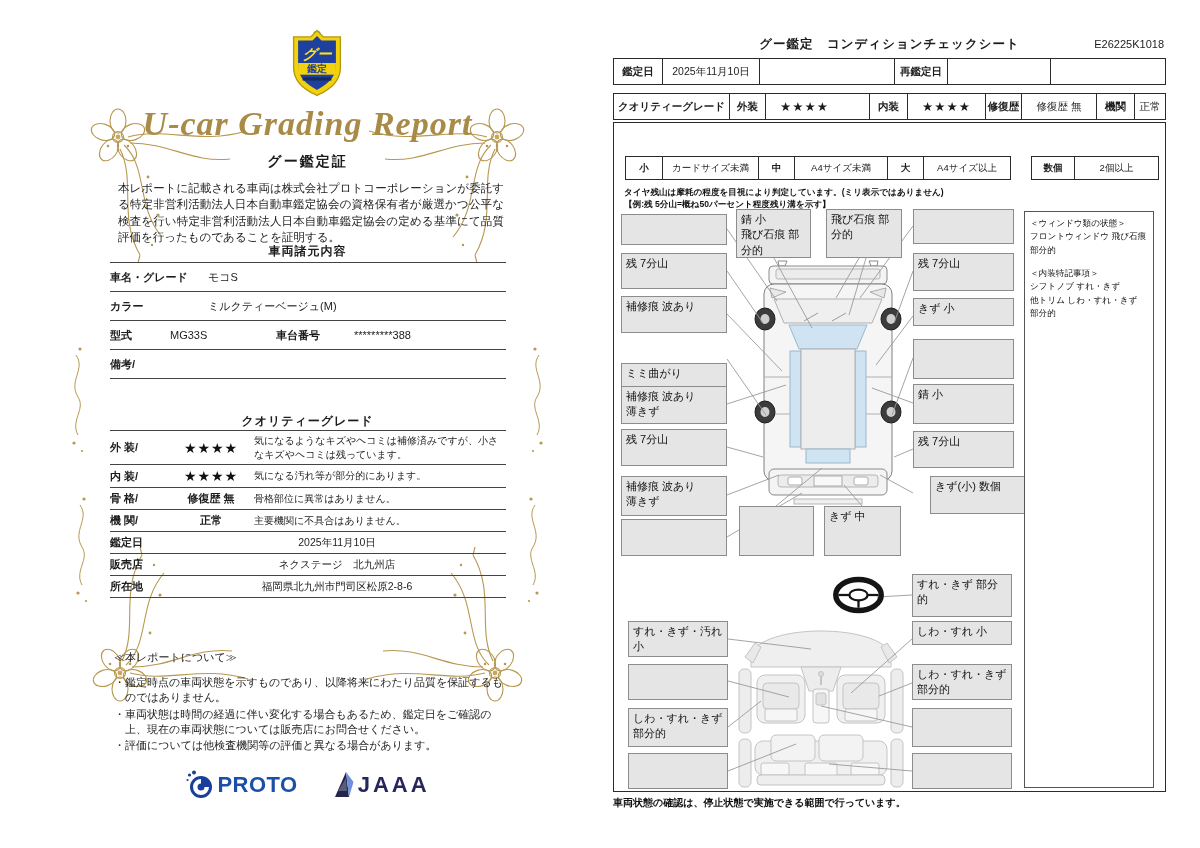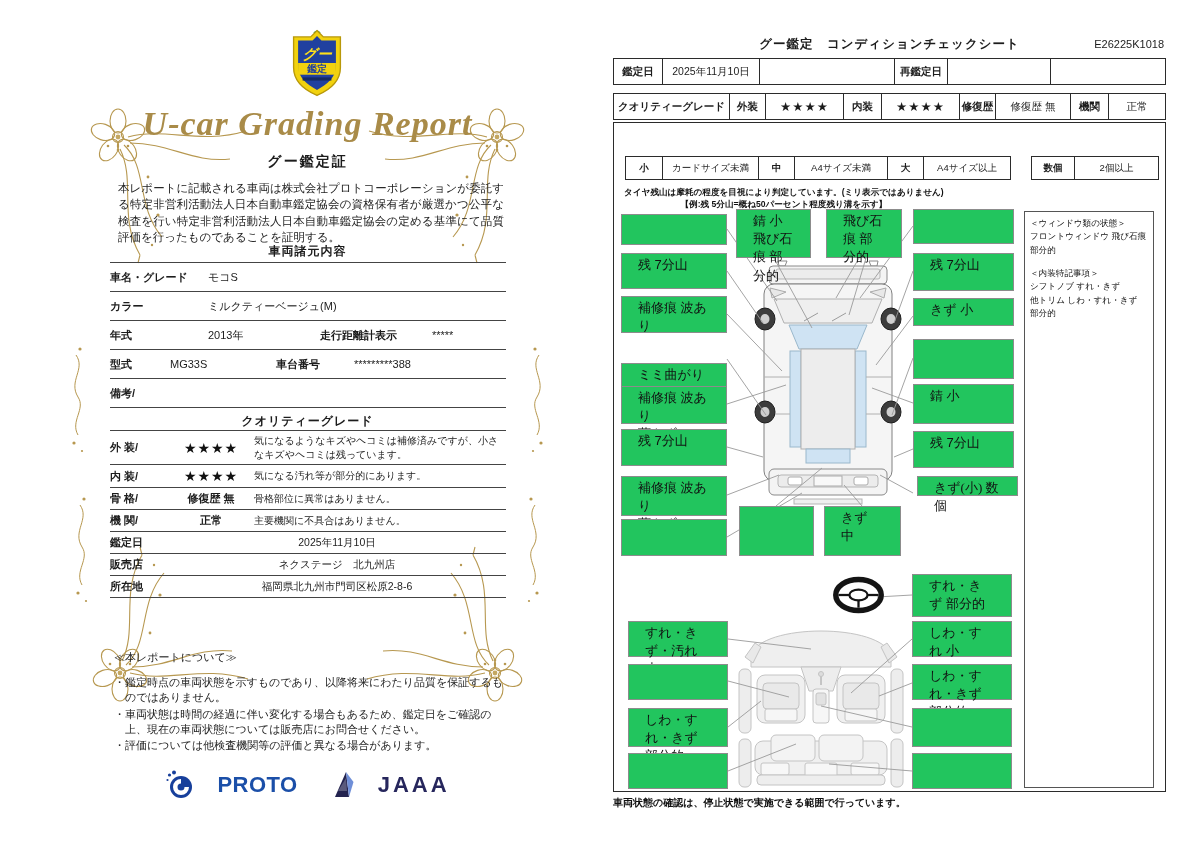--- a/index.html
+++ b/index.html
@@ -29,21 +29,21 @@
   .g-desc{flex:1;font-size:10px;line-height:1.35;}
   .info-row{display:flex;align-items:center;border-bottom:1px solid #444;min-height:21px;}
   .i-label{width:58px;font-size:11px;font-weight:bold;}
   .i-value{flex:1;text-align:center;font-size:10.5px;}
   .notes{position:absolute;left:74px;top:625px;width:392px;
       font-family:"Liberation Serif","DejaVu Serif",serif;font-size:11px;line-height:1.38;color:#222;}
   .notes-head{margin-bottom:10px;}
   .note-item{text-indent:-11px;padding-left:11px;margin-bottom:1px;}
   .logos{position:absolute;left:0;top:745px;width:100%;display:flex;justify-content:center;
       align-items:center;gap:34px;}
-  .logo{display:flex;align-items:center;gap:22px;}
+  .logo{display:flex;align-items:center;gap:2px;}
   .proto-text{font-size:22px;font-weight:bold;color:#1b4fa8;letter-spacing:.5px;}
   .jaaa-text{font-size:22px;font-weight:bold;color:#26265c;letter-spacing:3px;}
   
   .page-right{position:absolute;left:613px;top:30px;width:553px;height:792px;}
   .sheet-title{position:absolute;left:0;top:6px;width:100%;text-align:center;
       font-size:12.5px;font-weight:bold;letter-spacing:1px;}
   .sheet-code{position:absolute;right:2px;top:8px;font-size:11px;}
   .trow{position:absolute;left:0;width:553px;height:27px;display:flex;
       border:1.3px solid #2b2b2b;box-sizing:border-box;background:#fff;}
   .trow .c{border-left:1.3px solid #2b2b2b;box-sizing:border-box;display:flex;
@@ -54,24 +54,24 @@
   .bigbox{position:absolute;left:0;top:92px;width:553px;height:670px;
       border:1.4px solid #2b2b2b;box-sizing:border-box;background:#fff;}
   .bigbox-title{position:absolute;left:0;top:0;width:100%;height:25px;line-height:25px;
       border-bottom:1.4px solid #2b2b2b;box-sizing:border-box;text-align:center;
       font-size:11.5px;font-weight:bold;letter-spacing:2px;}
   .legend{position:absolute;display:flex;height:24px;border:1.2px solid #2b2b2b;
       box-sizing:border-box;background:#fff;}
   .legend .c{border-left:1.2px solid #2b2b2b;box-sizing:border-box;display:flex;
       align-items:center;justify-content:center;font-size:9.5px;height:100%;}
   .legend .c:first-child{border-left:none;}
-  .tire-note{position:absolute;left:10px;top:63px;font-size:8.6px;font-weight:bold;line-height:1.4;color:#111;text-align:center;}
+  .tire-note{position:absolute;left:10px;top:63px;font-size:8.6px;font-weight:bold;line-height:1.4;color:#111;}
   .leader{position:absolute;inset:0;width:553px;height:667px;z-index:1;}
-  .lbox{position:absolute;background:#22c55e;border:1px solid #8c8c8c;box-sizing:border-box;
-      font-size:13px;line-height:1.4;padding:2px 16px;white-space:pre-line;z-index:2;color:#111;}
+  .lbox{position:absolute;background:#e5e5e5;border:1px solid #8c8c8c;box-sizing:border-box;
+      font-size:11px;line-height:1.4;padding:2px 4px;white-space:pre-line;z-index:2;color:#111;}
   .side-panel{position:absolute;left:410px;top:88px;width:130px;height:577px;
       border:1.2px solid #555;box-sizing:border-box;padding:5px 5px;z-index:2;background:#fff;
       font-size:8.6px;line-height:1.55;color:#111;}
   .sp-gap{height:10px;}
   .car-svg{position:absolute;left:130px;top:136px;width:168px;height:248px;z-index:0;}
   .cabin-svg{position:absolute;left:117px;top:488px;width:180px;height:180px;z-index:0;}
   .wheel-svg{position:absolute;left:217px;top:452px;width:55px;height:40px;z-index:2;}
   .sheet-footer{position:absolute;left:0;top:766px;font-size:10px;font-weight:bold;color:#111;}
 </style>
 </head>
@@ -140,26 +140,20 @@
     <div class="spec-table">
       <div class="spec-row">
         <span class="spec-label" style="width:98px;">車名・グレード</span>
         <span>モコS</span>
       </div>
       <div class="spec-row">
         <span class="spec-label" style="width:98px;">カラー</span>
         <span>ミルクティーベージュ(M)</span>
       </div>
       <div class="spec-row">
-        <span class="spec-label" style="width:98px;">年式</span>
-        <span style="width:112px;">2013年</span>
-        <span class="spec-label" style="width:112px;">走行距離計表示</span>
-        <span>*****</span>
-      </div>
-      <div class="spec-row">
         <span class="spec-label" style="width:60px;">型式</span>
         <span style="width:106px;">MG33S</span>
         <span class="spec-label" style="width:78px;">車台番号</span>
         <span>*********388</span>
       </div>
       <div class="spec-row">
         <span class="spec-label">備考/</span>
       </div>
     </div>
 
@@ -240,21 +234,21 @@
       <div class="c" style="width:135px;"></div>
       <div class="c hd" style="width:53px;">再鑑定日</div>
       <div class="c" style="width:103px;"></div>
       <div class="c" style="flex:1;"></div>
     </div>
 
     <div class="trow" style="top:63px;">
       <div class="c hd" style="width:115px;">クオリティーグレード</div>
       <div class="c hd" style="width:36px;">外装</div>
       <div class="c stars" style="width:78px;">★★★★</div>
-      <div class="c hd" style="width:38px;">内装</div>
+      <div class="c hd" style="width:38px;margin-left:26px;">内装</div>
       <div class="c stars" style="width:78px;">★★★★</div>
       <div class="c hd" style="width:36px;">修復歴</div>
       <div class="c" style="width:75px;">修復歴 無</div>
       <div class="c hd" style="width:38px;">機関</div>
       <div class="c" style="flex:1;">正常</div>
     </div>
 
     <div class="bigbox">
 
       <div class="legend" style="left:11px;top:33px;">
@@ -363,21 +357,21 @@
       <div class="lbox" style="left:7px;top:353px;width:106px;height:40px;">補修痕 波あり
 薄きず</div>
       <div class="lbox" style="left:7px;top:396px;width:106px;height:37px;"></div>
 
       <div class="lbox" style="left:299px;top:86px;width:101px;height:35px;"></div>
       <div class="lbox" style="left:299px;top:130px;width:101px;height:38px;">残 7分山</div>
       <div class="lbox" style="left:299px;top:175px;width:101px;height:28px;">きず 小</div>
       <div class="lbox" style="left:299px;top:216px;width:101px;height:40px;"></div>
       <div class="lbox" style="left:299px;top:261px;width:101px;height:40px;">錆 小</div>
       <div class="lbox" style="left:299px;top:308px;width:101px;height:37px;">残 7分山</div>
-      <div class="lbox" style="left:303px;top:353px;width:101px;height:20px;font-family:Liberation Serif, serif;">きず(小) 数個</div>
+      <div class="lbox" style="left:316px;top:353px;width:101px;height:38px;">きず(小) 数個</div>
 
       <div class="lbox" style="left:125px;top:383px;width:75px;height:50px;"></div>
       <div class="lbox" style="left:210px;top:383px;width:77px;height:50px;">きず 中</div>
 
       <div class="side-panel">
         <div>＜ウィンドウ類の状態＞</div>
         <div>フロントウィンドウ 飛び石痕 部分的</div>
         <div class="sp-gap"></div>
         <div>＜内装特記事項＞</div>
         <div>シフトノブ すれ・きず</div>
@@ -420,21 +414,21 @@
           <rect x="120" y="152" width="28" height="12" rx="2" fill="#f7f7f7"></rect>
           <rect x="26" y="164" width="128" height="10" rx="4" fill="#eeeeee"></rect>
         </g>
       </svg>
 
       <div class="lbox" style="left:298px;top:451px;width:100px;height:43px;">すれ・きず 部分的</div>
       <div class="lbox" style="left:14px;top:498px;width:100px;height:36px;">すれ・きず・汚れ 小</div>
       <div class="lbox" style="left:14px;top:541px;width:100px;height:36px;"></div>
       <div class="lbox" style="left:14px;top:585px;width:100px;height:39px;">しわ・すれ・きず 部分的</div>
       <div class="lbox" style="left:14px;top:630px;width:100px;height:36px;"></div>
-      <div class="lbox" style="left:298px;top:498px;width:100px;height:36px;">しわ・すれ 小</div>
+      <div class="lbox" style="left:298px;top:498px;width:100px;height:24px;">しわ・すれ 小</div>
       <div class="lbox" style="left:298px;top:541px;width:100px;height:36px;">しわ・すれ・きず 部分的</div>
       <div class="lbox" style="left:298px;top:585px;width:100px;height:39px;"></div>
       <div class="lbox" style="left:298px;top:630px;width:100px;height:36px;"></div>
     </div>
 
     <div class="sheet-footer">車両状態の確認は、停止状態で実施できる範囲で行っています。</div>
   </section>
 </div>
 
 </body></html>

